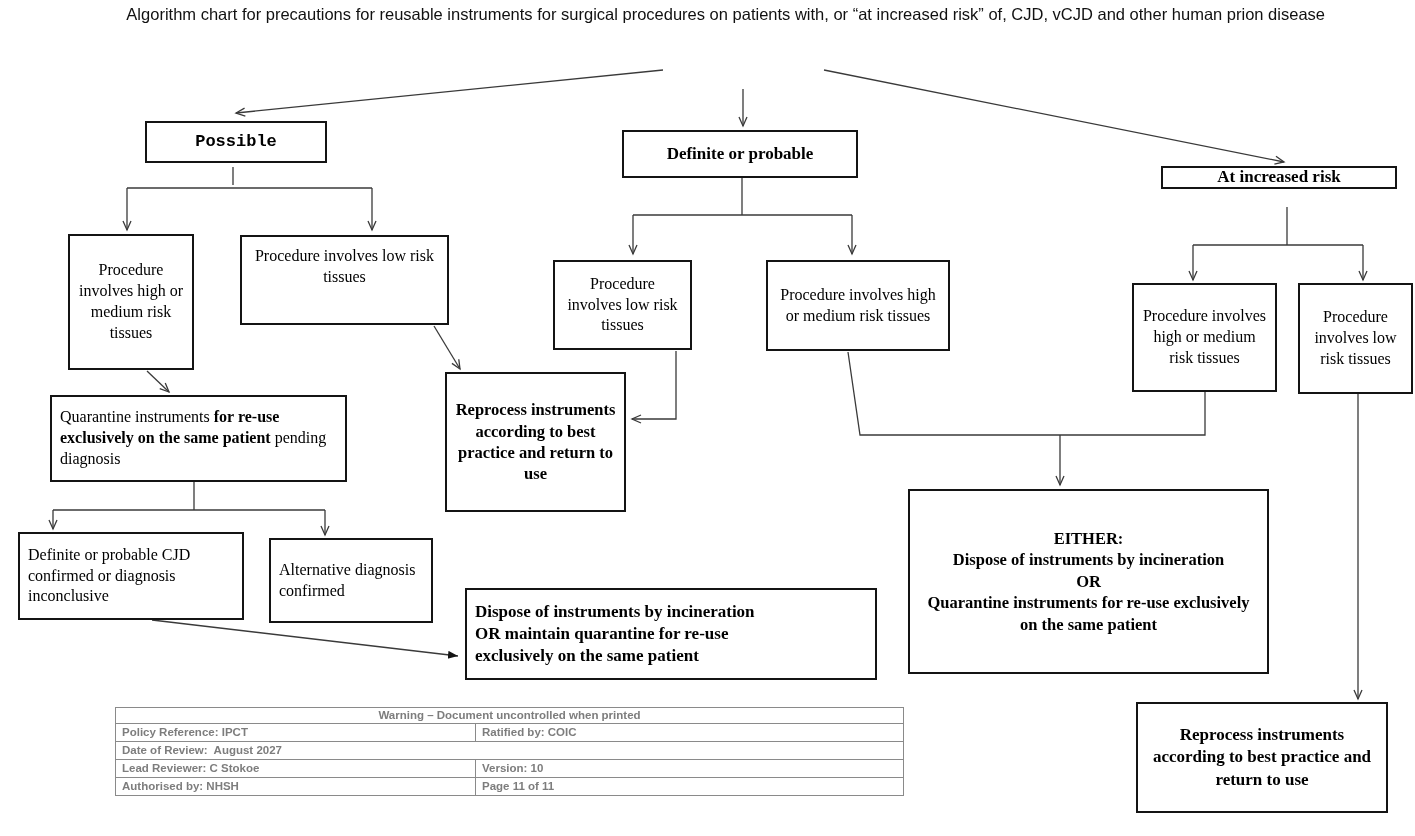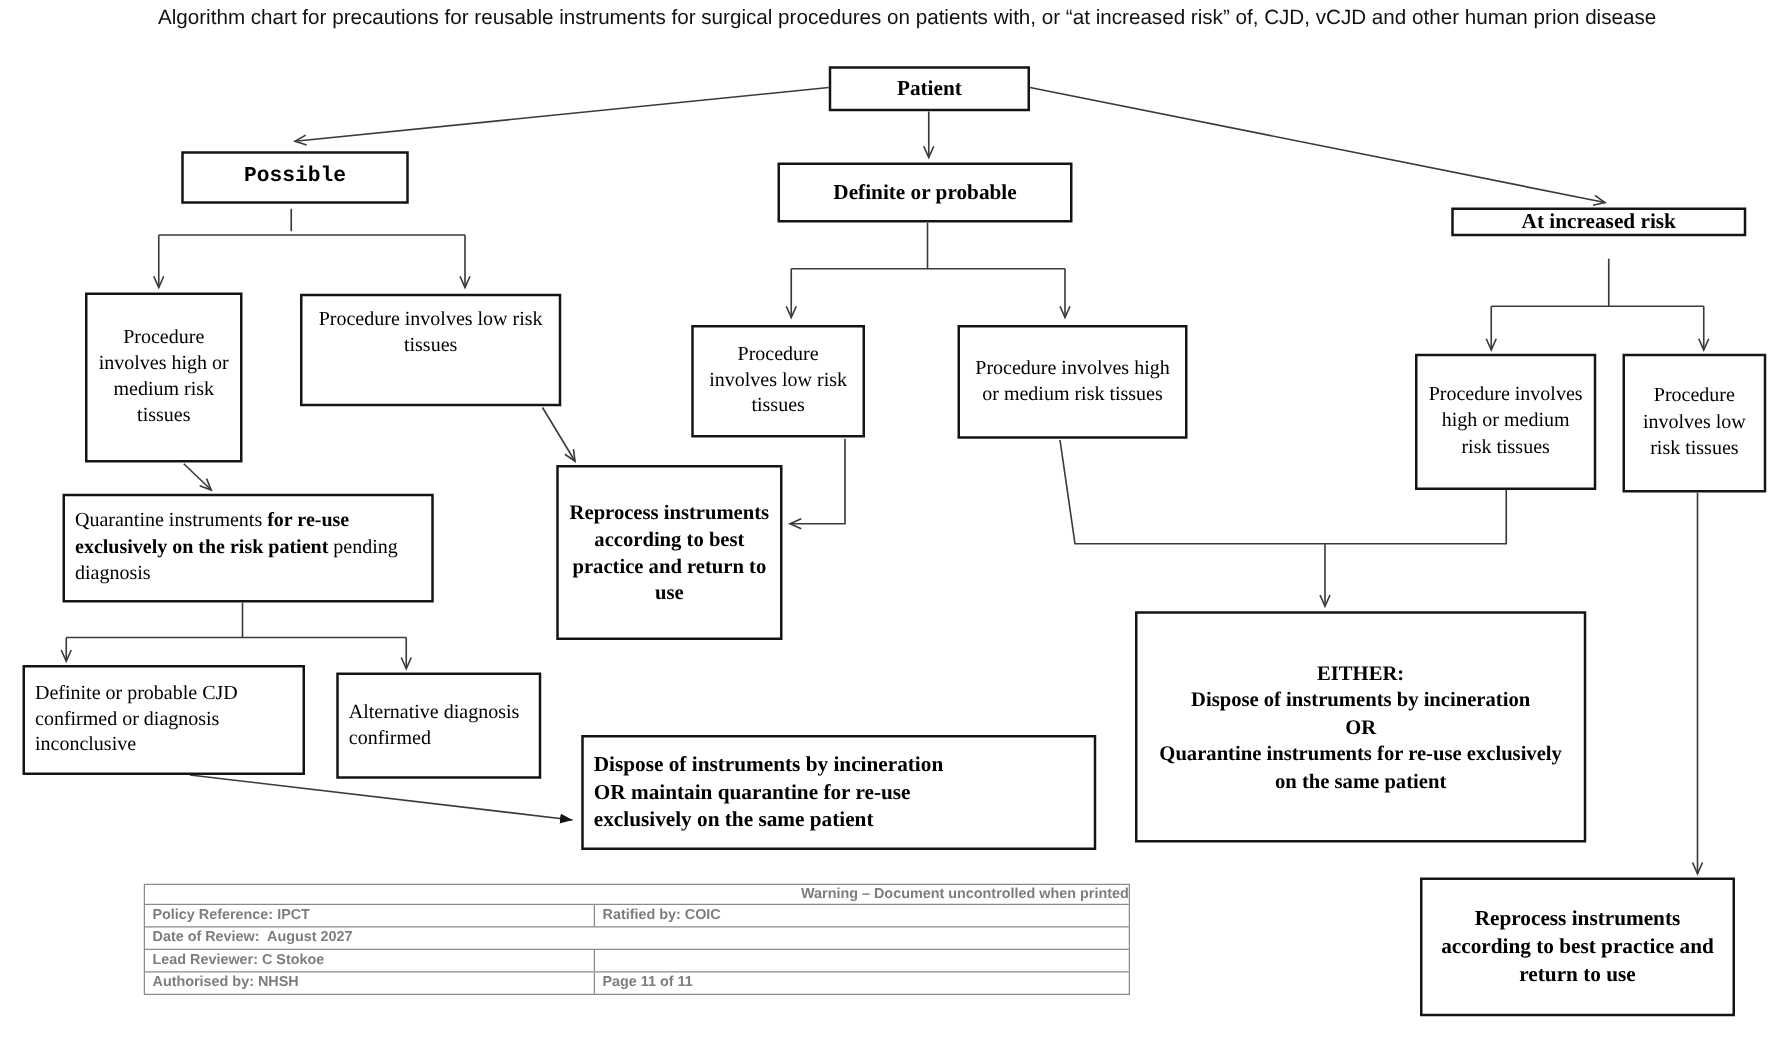--- a/index.html
+++ b/index.html
@@ -13,21 +13,21 @@
         display:flex;align-items:center;justify-content:center;text-align:center;
         font-size:16px;line-height:1.3;padding:4px 8px;z-index:2;}
   .hdr{font-weight:bold;font-size:17px;}
   .bold{font-weight:bold;}
   .leftalign{justify-content:flex-start;text-align:left;}
   .topalign{align-items:flex-start;padding-top:9px;}
   .prewrap{white-space:pre-line;}
   .footer{position:absolute;left:115px;top:707px;width:787px;z-index:2;
           font-family:"Liberation Sans", sans-serif;font-weight:bold;color:#7d7d7d;
           font-size:11.5px;border:1px solid #8a8a8a;background:#fff;}
-  .footer .warnrow{border-bottom:1px solid #8a8a8a;text-align:right;height:15px;line-height:15px;}
+  .footer .warnrow{border-bottom:1px solid #8a8a8a;text-align:center;height:15px;line-height:15px;}
   .footer .frow{display:grid;grid-template-columns:360px 426px;border-bottom:1px solid #8a8a8a;height:17px;line-height:16px;}
   .footer .frow:last-child{border-bottom:none;}
   .footer .fcell{padding-left:6px;white-space:pre;overflow:hidden;}
   .footer .fcell.fl{border-right:1px solid #8a8a8a;}
 </style>
 </head>
 <body>
 
 <div class="page">
 
@@ -78,30 +78,29 @@
 
       <line x1="1287" y1="207" x2="1287" y2="245"></line>
       <path d="M1193,245 H1363"></path>
       <line x1="1193" y1="245" x2="1193" y2="280" marker-end="url(#oa)"></line>
       <line x1="1363" y1="245" x2="1363" y2="280" marker-end="url(#oa)"></line>
 
       <line x1="1358" y1="394" x2="1358" y2="699" marker-end="url(#oa)"></line>
     </g>
   </svg>
 
-  <div class="node hdr" style="left:663px;top:53px;width:161px;height:36px;">Patient</div>
   <div class="node hdr" style="left:145px;top:121px;width:182px;height:42px;font-family:Liberation Mono, monospace;">Possible</div>
   <div class="node hdr" style="left:622px;top:130px;width:236px;height:48px;">Definite or probable</div>
   <div class="node hdr" style="left:1161px;top:166px;width:236px;height:23px;">At increased risk</div>
 
   <div class="node" style="left:68px;top:234px;width:126px;height:136px;">Procedure involves high or medium risk tissues</div>
   <div class="node topalign" style="left:240px;top:235px;width:209px;height:90px;">Procedure involves low risk tissues</div>
   <div class="node leftalign" style="left:50px;top:395px;width:297px;height:87px;">
     <span style="display:inline-block;">
-      <span>Quarantine instruments </span><span class="bold">for re-use exclusively on the risk patient</span><span> pending diagnosis</span>
+      <span>Quarantine instruments </span><span class="bold">for re-use exclusively on the same patient</span><span> pending diagnosis</span>
     </span>
   </div>
   <div class="node leftalign" style="left:18px;top:532px;width:226px;height:88px;">Definite or probable CJD confirmed or diagnosis inconclusive</div>
   <div class="node leftalign" style="left:269px;top:538px;width:164px;height:85px;">Alternative diagnosis confirmed</div>
   <div class="node bold leftalign prewrap" style="left:465px;top:588px;width:412px;height:92px;font-size:17px;">Dispose of instruments by incineration
 OR maintain quarantine for re-use
 exclusively on the same patient</div>
 
   <div class="node" style="left:553px;top:260px;width:139px;height:90px;">Procedure involves low risk tissues</div>
   <div class="node" style="left:766px;top:260px;width:184px;height:91px;">Procedure involves high or medium risk tissues</div>
@@ -119,20 +118,21 @@
     <div class="warnrow">Warning – Document uncontrolled when printed</div>
     <div class="frow">
       <div class="fcell fl">Policy Reference: IPCT</div>
       <div class="fcell">Ratified by: COIC</div>
     </div>
     <div class="frow">
       <div class="fcell">Date of Review:  August 2027</div>
     </div>
     <div class="frow">
       <div class="fcell fl">Lead Reviewer: C Stokoe</div>
+      <div class="fcell">Version: 10</div>
     </div>
     <div class="frow">
       <div class="fcell fl">Authorised by: NHSH</div>
       <div class="fcell">Page 11 of 11</div>
     </div>
   </div>
 
 </div>
 
 </body></html>

